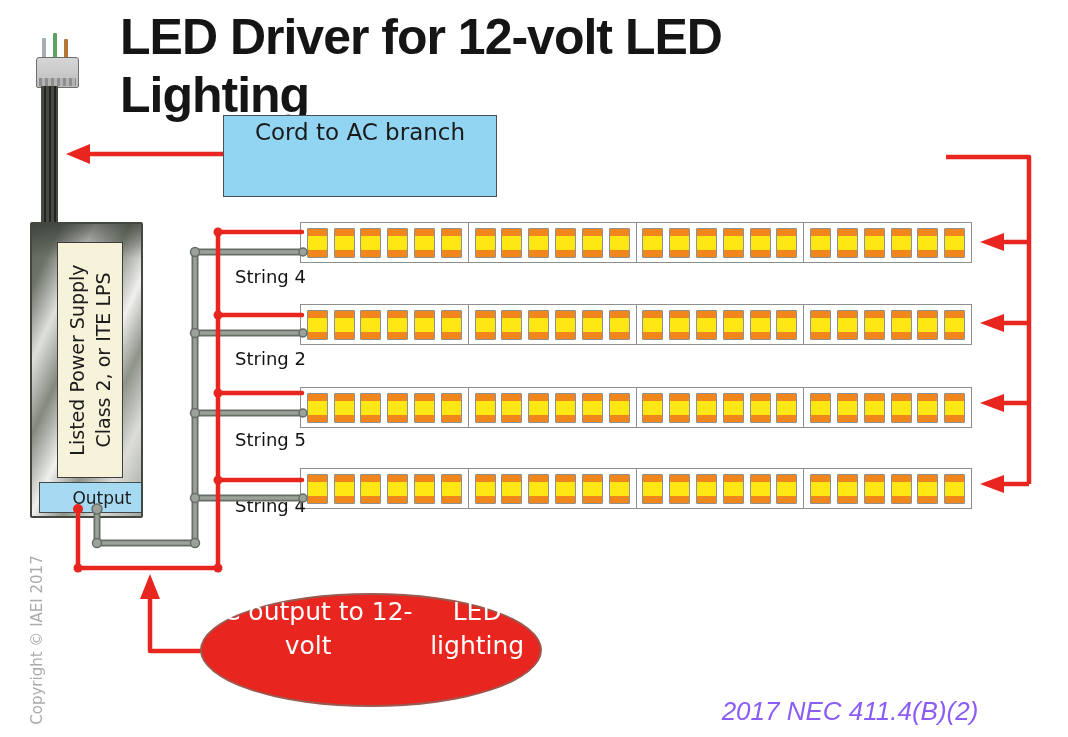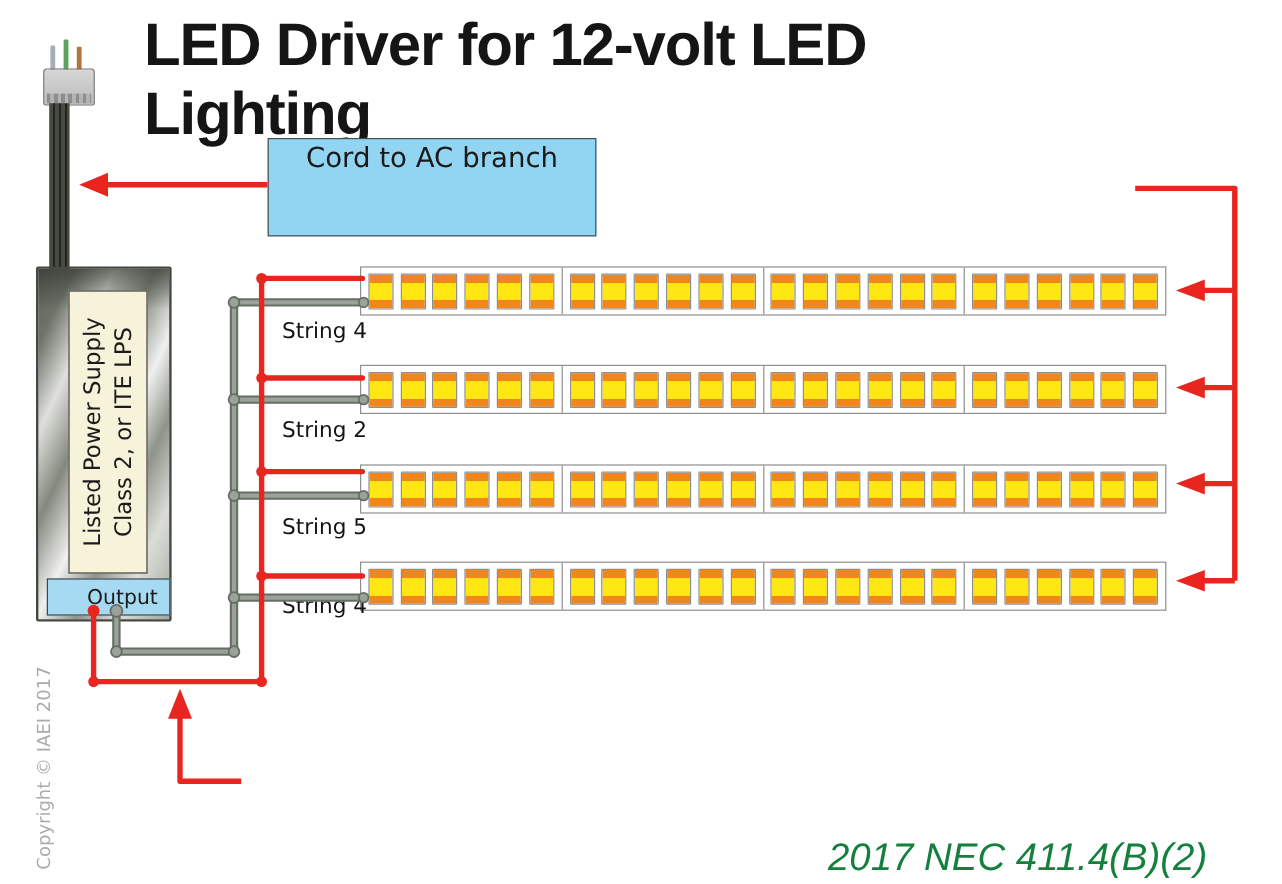--- a/index.html
+++ b/index.html
@@ -54,22 +54,22 @@
   
   #wires{position:absolute;left:0;top:0;z-index:3;pointer-events:none;}
   .red-stroke{stroke:var(--red,#e8251f);fill:none;}
   .red-fill{fill:var(--red,#e8251f);stroke:none;}
   .gray-outer{stroke:#676e66;fill:none;}
   .gray-inner{stroke:#9aa29a;fill:none;}
   .gray-dot{fill:#9aa29a;stroke:#676e66;stroke-width:1.5;}
   
   #copyright{position:absolute;left:-57px;top:630px;width:190px;height:20px;transform:rotate(-90deg);
              color:#ababab;font-size:15px;text-align:center;white-space:nowrap;}
-  #nec-ref{position:absolute;left:690px;top:696px;width:320px;text-align:left;
-           font-family:"Liberation Sans",sans-serif;font-style:italic;font-size:32px;color:#15803d;}
+  #nec-ref{position:absolute;left:690px;top:696px;width:320px;text-align:center;
+           font-family:"Liberation Sans",sans-serif;font-style:italic;font-size:26px;color:#8b5cf6;}
 </style>
 </head>
 <body>
 
 <div id="page">
 
   <div id="title">LED Driver for 12-volt LED Lighting</div>
 
   <div class="prong" id="prong-left"></div>
   <div class="prong" id="prong-mid"></div>
@@ -278,17 +278,21 @@
       <path class="red-stroke" stroke-width="4.5" d="M1029 484 L1000 484"></path>
       <polygon class="red-fill" points="980,484 1004,475 1004,493"></polygon>
     </g>
   </svg>
 
   <div class="callout" id="callout-ac">
     <div>Cord to AC branch</div>
   </div>
 
 
+  <div class="callout" id="ellipse">
+    <div>DC output to 12-volt</div>
+    <div>LED lighting</div>
+  </div>
 
   <div id="copyright">Copyright © IAEI 2017</div>
   <div id="nec-ref">2017 NEC 411.4(B)(2)</div>
 
 </div>
 
 </body></html>

